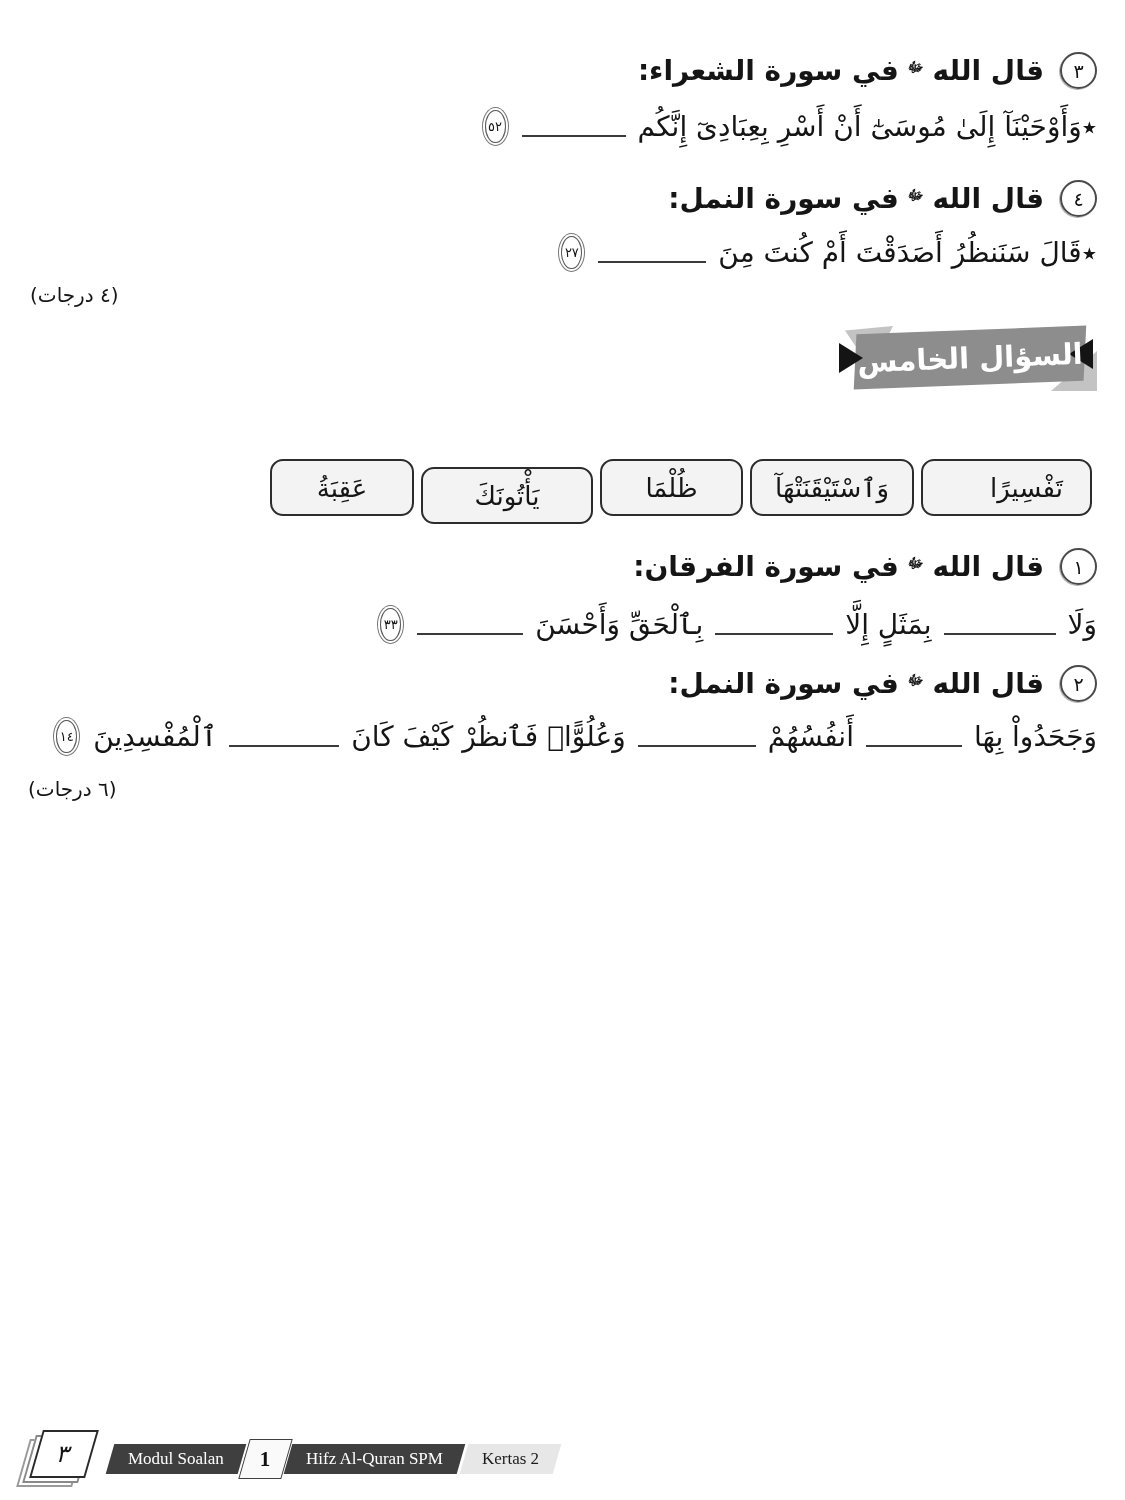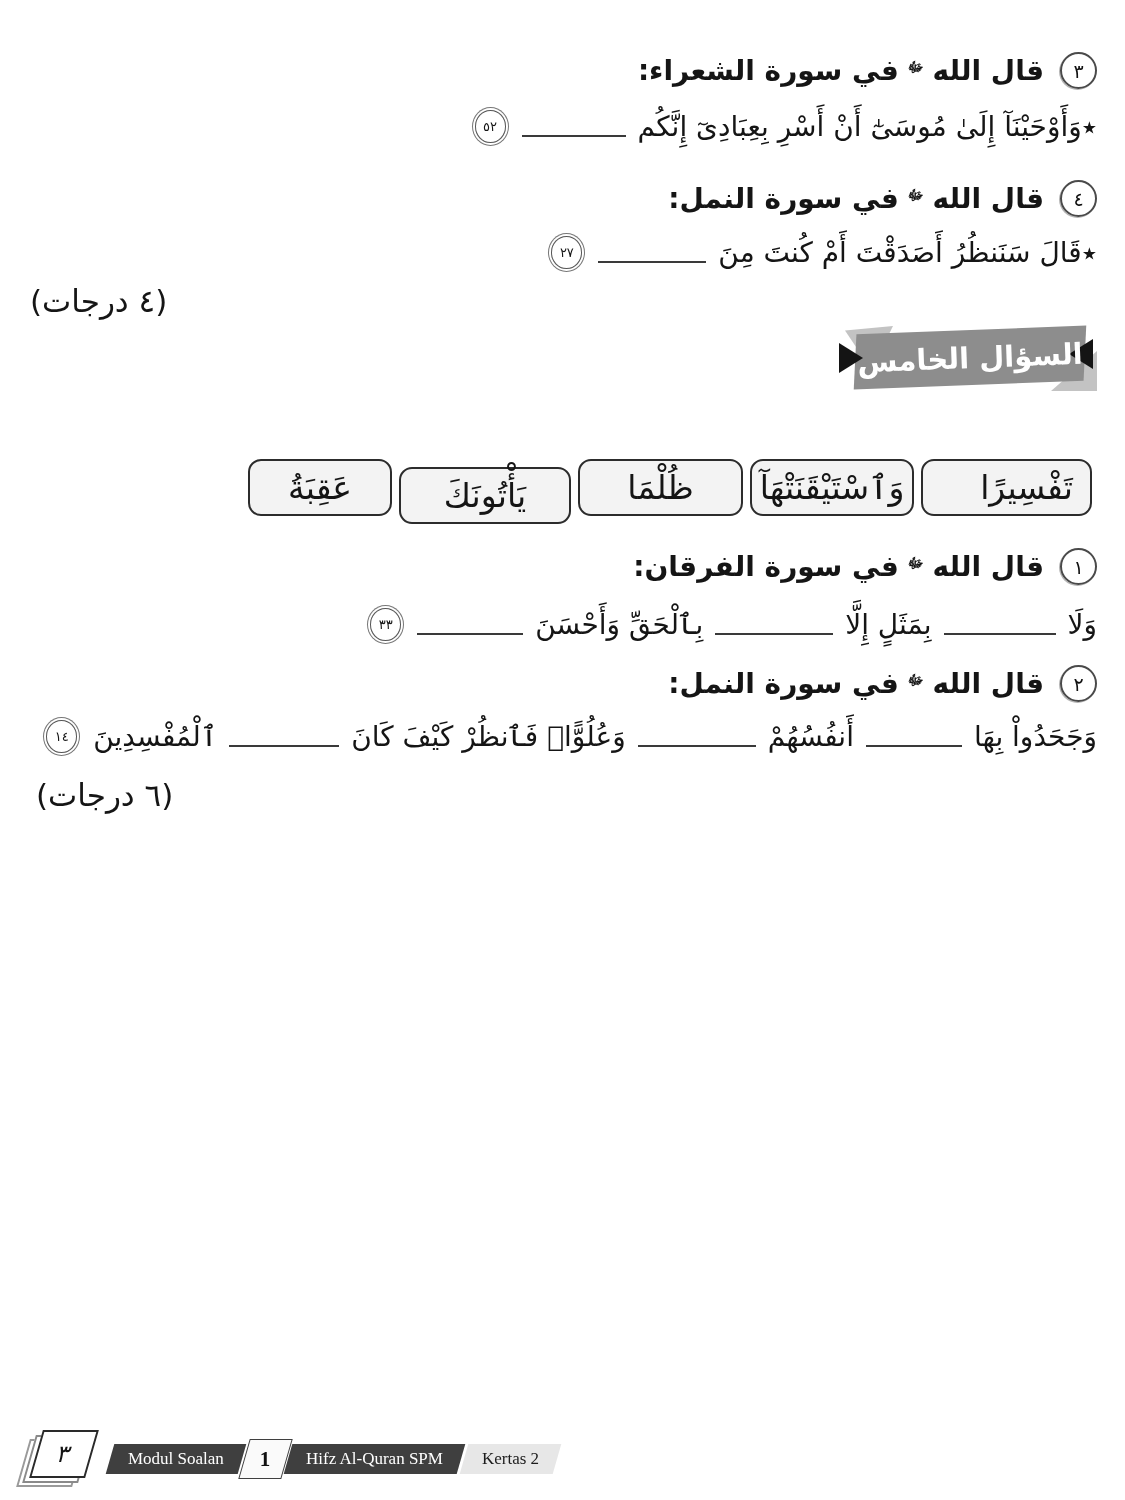--- a/index.html
+++ b/index.html
@@ -22,26 +22,26 @@
   .intro { font-weight:bold; font-size:28px; display:flex; align-items:center; gap:9px; direction:rtl; }
   .honorific { font-size:14px; line-height:1; position:relative; top:-4px; }
   
   .vrow {
     position:absolute; right:28px; display:flex; direction:rtl;
     align-items:center; gap:12px; font-size:28px; font-weight:normal;
     white-space:nowrap;
   }
   .blank { display:inline-block; border-bottom:2px solid #3a3a3a; height:4px; align-self:flex-end; margin-bottom:6px; flex:none; }
   .ayah {
-    width:31px; height:33px; border:1px solid #555; border-radius:50%;
+    width:21px; height:33px; border:1px solid #555; border-radius:50%;
     box-shadow:0 0 0 2px #fff, 0 0 0 3px #777;
     display:flex; align-items:center; justify-content:center;
     font-size:13px; flex:none; margin:0 4px;
   }
-  .marks { position:absolute; font-size:31px; direction:rtl; }
+  .marks { position:absolute; font-size:20px; direction:rtl; }
   
   .banner { position:absolute; right:40px; top:330px; width:230px; height:55px; }
   .banner-shadow-tl { position:absolute; left:-10px; top:-4px; width:48px; height:44px; background:#c3c3c3; clip-path:polygon(0 10%, 100% 0, 55% 100%); }
   .banner-shadow-br { position:absolute; right:-12px; bottom:-6px; width:46px; height:40px; background:#c3c3c3; clip-path:polygon(0 100%, 100% 0, 100% 100%); }
   .banner-body {
     position:absolute; inset:0; background:#8d8d8d;
     transform:rotate(-2.2deg) skewX(-5deg);
   }
   .banner-tri-left {
     position:absolute; left:-16px; top:13px; width:0; height:0;
@@ -59,21 +59,21 @@
   }
   .instruction { position:absolute; right:28px; top:398px; font-weight:bold; font-size:29px; direction:rtl; }
   
   .choices {
     position:absolute; top:459px; right:33px; left:33px; height:57px;
     display:flex; direction:rtl; gap:7px;
   }
   .choice {
     border:2px solid #2c2c2c; border-radius:13px; background:#f3f3f3;
     display:flex; align-items:center; justify-content:center;
-    font-size:33px; flex:none; height:100%;
+    font-size:26px; flex:none; height:100%;
   }
   
   .page-badge { position:absolute; left:36px; top:1430px; width:56px; height:48px; }
   .badge-layer1 { position:absolute; left:-13px; top:9px; width:100%; height:100%; background:#fff; border:2px solid #9a9a9a; transform:skewX(-16deg); }
   .badge-layer2 { position:absolute; left:-7px; top:5px; width:100%; height:100%; background:#fff; border:2px solid #8a8a8a; transform:skewX(-16deg); }
   .badge-front {
     position:absolute; left:0; top:0; width:100%; height:100%;
     background:#fff; border:2px solid #2a2a2a; transform:skewX(-16deg);
     display:flex; align-items:center; justify-content:center; font-size:24px;
   }
@@ -133,21 +133,21 @@
     <div class="banner-body"></div>
     <div class="banner-tri-left"></div>
     <div class="banner-tri-right"></div>
     <div class="banner-label">السؤال الخامس</div>
   </div>
 
 
   <div class="choices">
     <div class="choice" style="width:171px;padding-left:40px;">تَفْسِيرًا</div>
     <div class="choice" style="width:164px;">وَٱسْتَيْقَنَتْهَآ</div>
-    <div class="choice" style="width:165px;">ظُلْمَا</div>
+    <div class="choice" style="width:143px;">ظُلْمَا</div>
     <div class="choice" style="width:172px;margin-top:8px;">يَأْتُونَكَ</div>
     <div class="choice" style="width:144px;">عَقِبَةُ</div>
   </div>
 
   <div class="qrow" style="top:548px;">
     <span class="qnum">١</span>
     <span class="intro">
       <span>قال الله</span>
       <span class="honorific">ﷻ</span>
       <span>في سورة الفرقان:</span>
@@ -175,21 +175,21 @@
     <span>وَجَحَدُواْ بِهَا</span>
     <span class="blank" style="width:96px;"></span>
     <span>أَنفُسُهُمْ</span>
     <span class="blank" style="width:118px;"></span>
     <span>وَعُلُوًّاۚ فَٱنظُرْ كَيْفَ كَانَ</span>
     <span class="blank" style="width:110px;"></span>
     <span>ٱلْمُفْسِدِينَ</span>
     <span class="ayah">١٤</span>
   </div>
 
-  <div class="marks" style="left:36px; top:777px;">(٦ درجات)</div>
+  <div class="marks" style="left:28px; top:777px;">(٦ درجات)</div>
 
   <div class="page-badge">
     <div class="badge-layer1"></div>
     <div class="badge-layer2"></div>
     <div class="badge-front">٣</div>
   </div>
   <div class="footer-bar">
     <div class="fseg fseg-dark">
       <span>Modul Soalan</span>
     </div>

